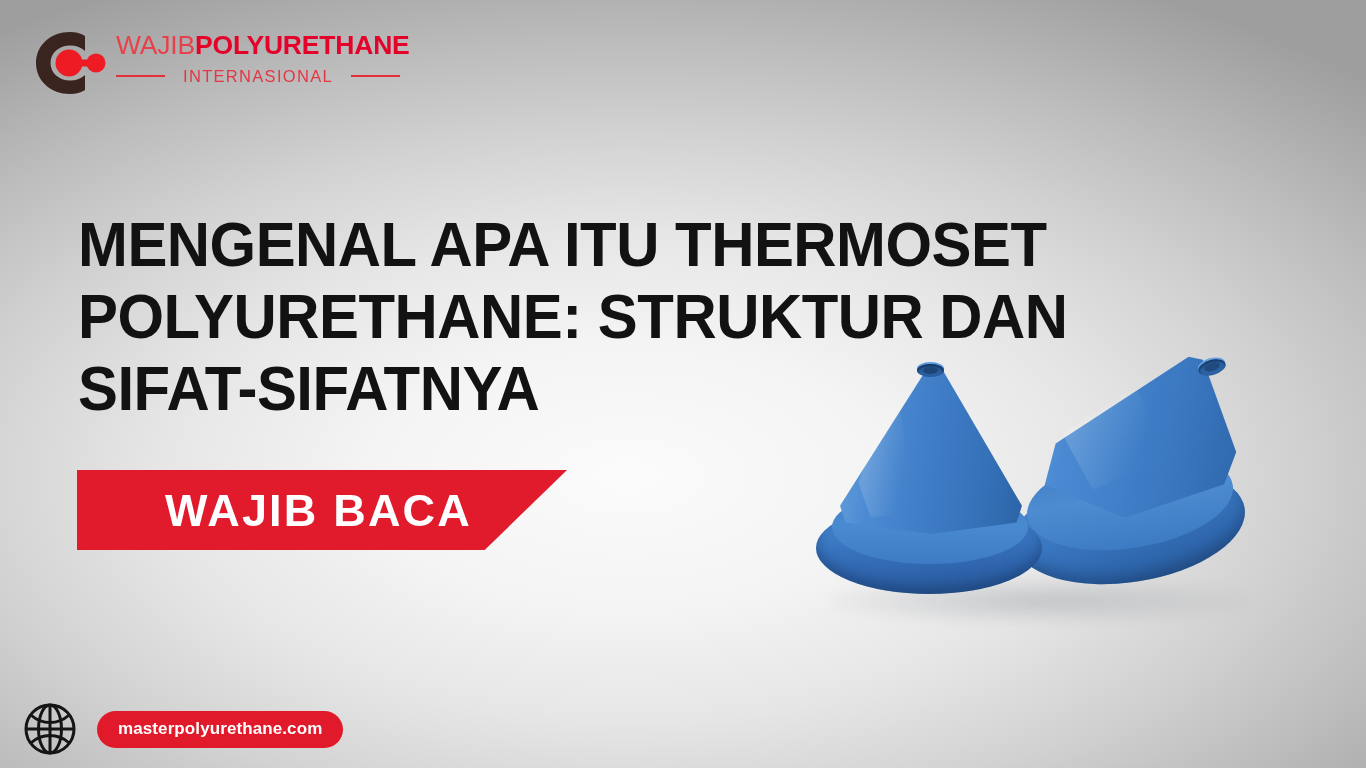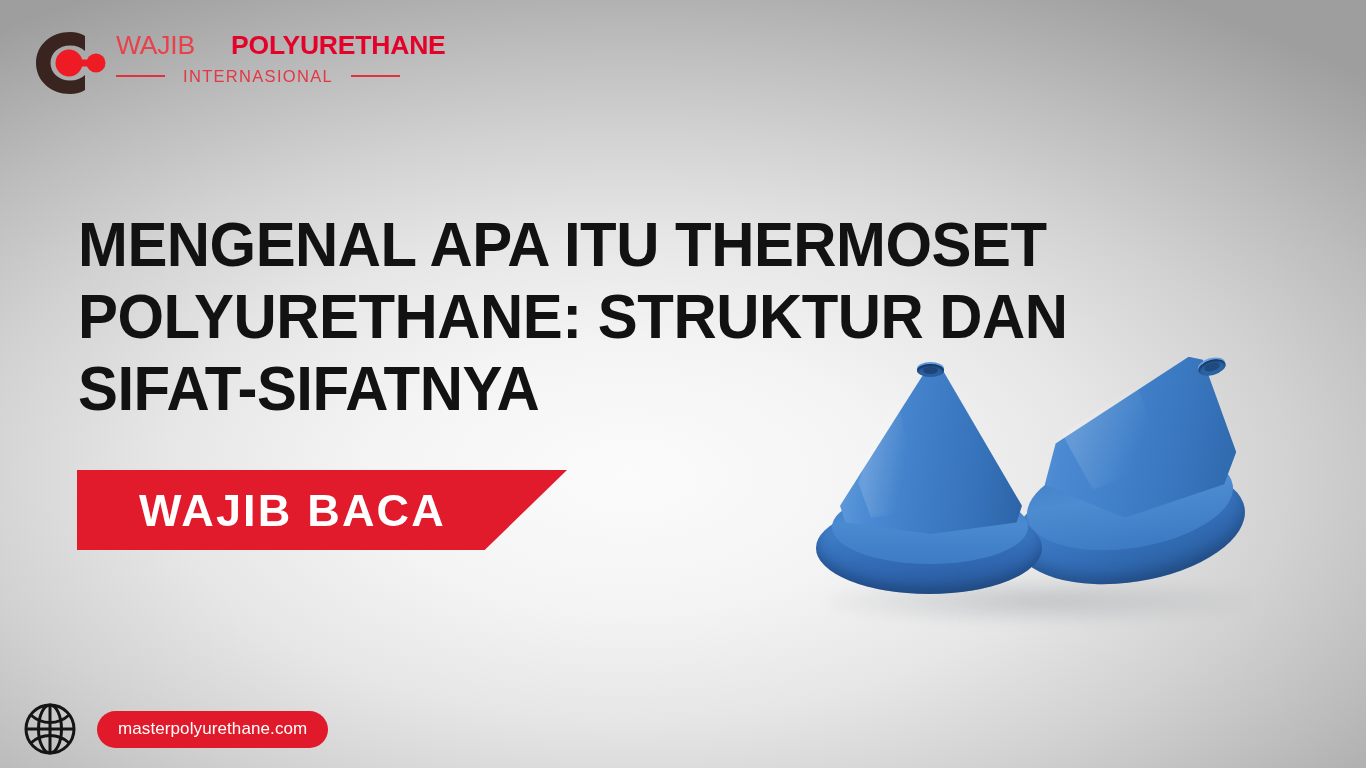--- a/index.html
+++ b/index.html
@@ -51,21 +51,20 @@
     font-size: 26.5px;
     letter-spacing: -0.2px;
   }
   .logo-master {
     color: #e8414b;
     font-weight: 400;
   }
   .logo-poly {
     color: #e4022b;
     font-weight: 700;
-    margin-left: 36px;
   }
   .logo-line2 {
     display: flex;
     align-items: center;
     gap: 18px;
     margin-top: 8px;
     width: 284px;
   }
   .logo-rule {
     height: 2px;
@@ -108,21 +107,21 @@
     clip-path: polygon(0 0, 100% 0, 83.2% 100%, 0 100%);
     display: flex;
     align-items: center;
   }
   #badge-label {
     color: #ffffff;
     font-family: "Liberation Sans Narrow", "Liberation Sans", sans-serif;
     font-weight: 700;
     font-size: 45px;
     letter-spacing: 2.2px;
-    padding-left: 62px;
+    padding-left: 88px;
     line-height: 1;
     white-space: nowrap;
   }
 
   
   #footer {
     position: absolute;
     left: 22px;
     top: 700px;
     height: 58px;
@@ -135,21 +134,21 @@
     height: 37px;
     border-radius: 19px;
     background: #e01a2b;
     display: flex;
     align-items: center;
     padding: 0 21px;
   }
   #url-text {
     color: #ffffff;
     font-size: 17px;
-    font-weight: 400;
+    font-weight: 700;
     letter-spacing: 0.1px;
     white-space: nowrap;
   }
 
   
   #product {
     position: absolute;
     left: 800px;
     top: 350px;
     width: 470px;

